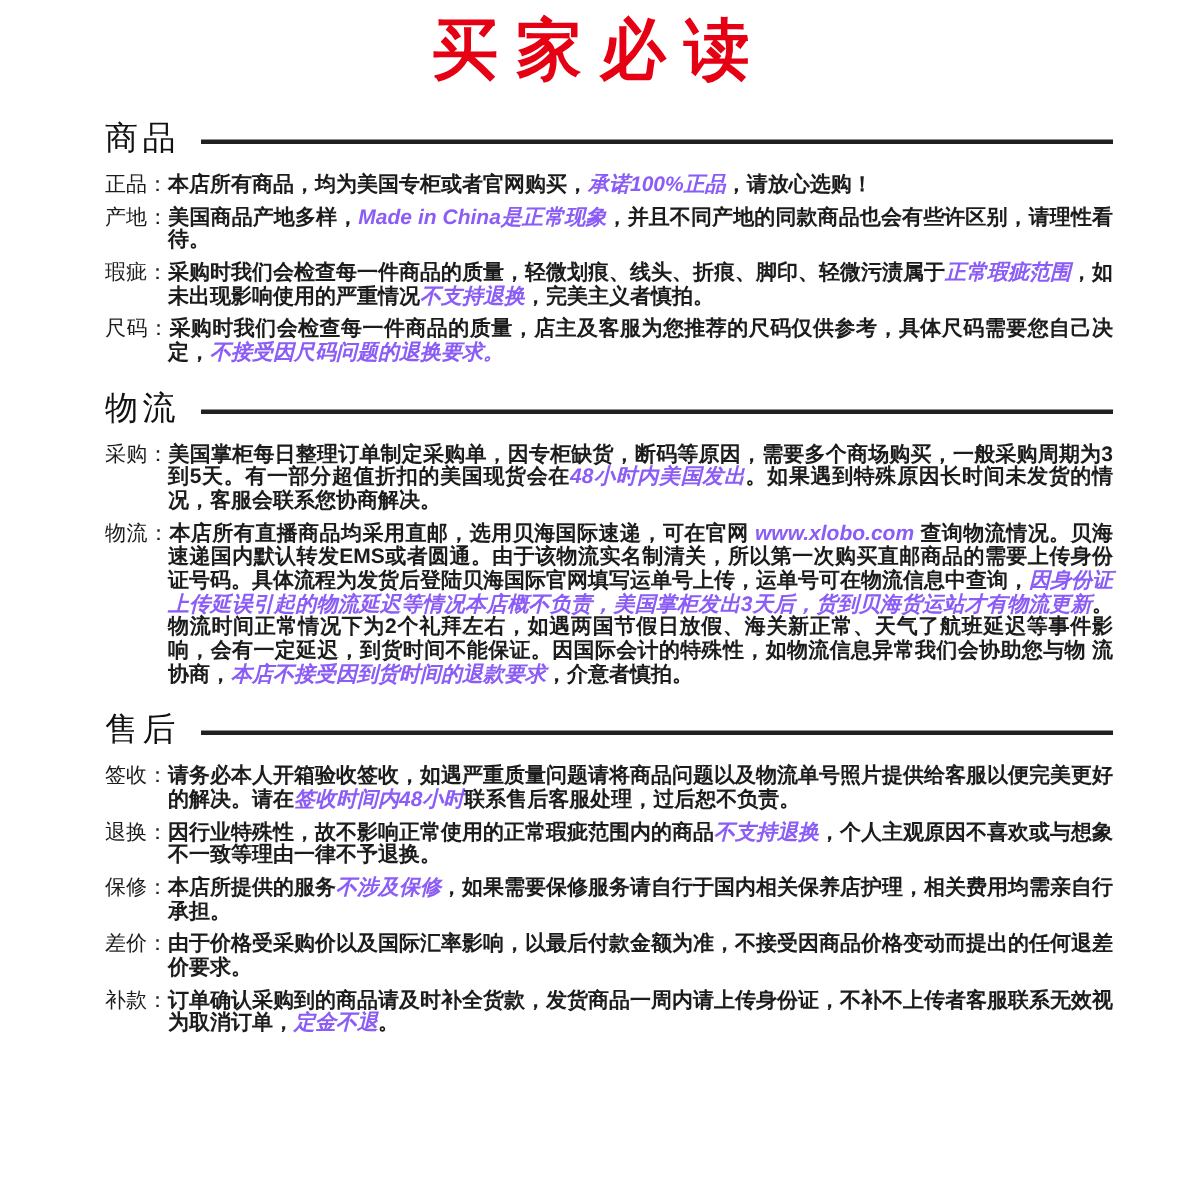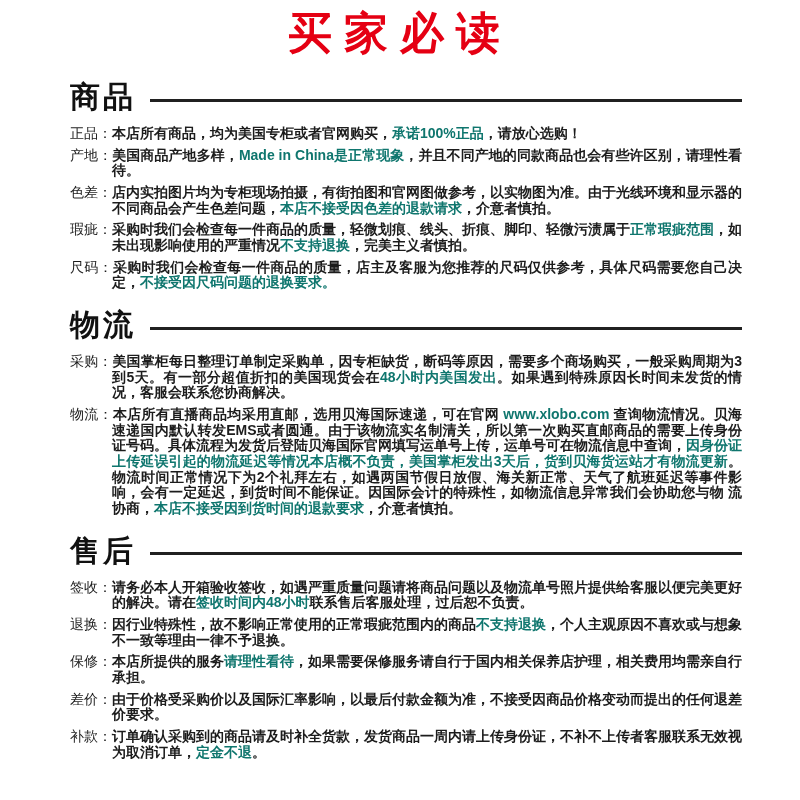--- a/index.html
+++ b/index.html
@@ -8,63 +8,62 @@
     font-family:"Liberation Sans","DejaVu Sans",sans-serif;
     color:#1c1c1c;box-sizing:border-box;
   }
   .title{
     margin:4px 0 6px;text-align:center;
     font-size:44px;font-weight:900;letter-spacing:12px;
     color:#e50013;
   }
   .content{padding:0 58px 0 70px;}
   .sec-head{display:flex;align-items:center;gap:14px;margin:14px 0 8px;}
-  .sec-title{margin:0;font-size:30px;font-weight:700;letter-spacing:3px;color:#111;white-space:nowrap;}
+  .sec-title{margin:0;font-size:22px;font-weight:400;letter-spacing:3px;color:#111;white-space:nowrap;}
   .sec-rule{flex:1;height:3px;background:#202020;margin-top:5px;}
   .item{
     margin:0 0 6px;font-size:14px;line-height:1.12;font-weight:600;
     padding-left:3em;text-indent:-3em;color:#1c1c1c;
     text-align:justify;
   }
   .label{font-weight:400;}
   .plain{}
-  .red{color:#0f766e;font-weight:800;}
+  .red{color:#8b5cf6;font-weight:800;font-style:italic;}
 </style>
 </head>
 <body>
 
 <div class="page">
   <h1 class="title">买家必读</h1>
   <div class="content">
     <div>
         <section>
           <div class="sec-head">
             <h2 class="sec-title">商品</h2>
             <div class="sec-rule"></div>
           </div>
           <p class="item"><span class="label">正品：</span><span class="plain">本店所有商品，均为美国专柜或者官网购买，</span><span class="red">承诺100%正品</span><span class="plain">，请放心选购！</span></p>
           <p class="item"><span class="label">产地：</span><span class="plain">美国商品产地多样，</span><span class="red">Made in China是正常现象</span><span class="plain">，并且不同产地的同款商品也会有些许区别，请理性看待。</span></p>
-          <p class="item"><span class="label">色差：</span><span class="plain">店内实拍图片均为专柜现场拍摄，有街拍图和官网图做参考，以实物图为准。由于光线环境和显示器的不同商品会产生色差问题，</span><span class="red">本店不接受因色差的退款请求</span><span class="plain">，介意者慎拍。</span></p>
           <p class="item"><span class="label">瑕疵：</span><span class="plain">采购时我们会检查每一件商品的质量，轻微划痕、线头、折痕、脚印、轻微污渍属于</span><span class="red">正常瑕疵范围</span><span class="plain">，如未出现影响使用的严重情况</span><span class="red">不支持退换</span><span class="plain">，完美主义者慎拍。</span></p>
           <p class="item"><span class="label">尺码：</span><span class="plain">采购时我们会检查每一件商品的质量，店主及客服为您推荐的尺码仅供参考，具体尺码需要您自己决定，</span><span class="red">不接受因尺码问题的退换要求。</span></p>
         </section>
         <section>
           <div class="sec-head">
             <h2 class="sec-title">物流</h2>
             <div class="sec-rule"></div>
           </div>
           <p class="item"><span class="label">采购：</span><span class="plain">美国掌柜每日整理订单制定采购单，因专柜缺货，断码等原因，需要多个商场购买，一般采购周期为3到5天。有一部分超值折扣的美国现货会在</span><span class="red">48小时内美国发出</span><span class="plain">。如果遇到特殊原因长时间未发货的情况，客服会联系您协商解决。</span></p>
           <p class="item"><span class="label">物流：</span><span class="plain">本店所有直播商品均采用直邮，选用贝海国际速递，可在官网 </span><span class="red">www.xlobo.com</span><span class="plain"> 查询物流情况。贝海速递国内默认转发EMS或者圆通。由于该物流实名制清关，所以第一次购买直邮商品的需要上传身份证号码。具体流程为发货后登陆贝海国际官网填写运单号上传，运单号可在物流信息中查询，</span><span class="red">因身份证上传延误引起的物流延迟等情况本店概不负责，美国掌柜发出3天后，货到贝海货运站才有物流更新</span><span class="plain">。物流时间正常情况下为2个礼拜左右，如遇两国节假日放假、海关新正常、天气了航班延迟等事件影响，会有一定延迟，到货时间不能保证。因国际会计的特殊性，如物流信息异常我们会协助您与物 流协商，</span><span class="red">本店不接受因到货时间的退款要求</span><span class="plain">，介意者慎拍。</span></p>
         </section>
         <section>
           <div class="sec-head">
             <h2 class="sec-title">售后</h2>
             <div class="sec-rule"></div>
           </div>
           <p class="item"><span class="label">签收：</span><span class="plain">请务必本人开箱验收签收，如遇严重质量问题请将商品问题以及物流单号照片提供给客服以便完美更好的解决。请在</span><span class="red">签收时间内48小时</span><span class="plain">联系售后客服处理，过后恕不负责。</span></p>
           <p class="item"><span class="label">退换：</span><span class="plain">因行业特殊性，故不影响正常使用的正常瑕疵范围内的商品</span><span class="red">不支持退换</span><span class="plain">，个人主观原因不喜欢或与想象不一致等理由一律不予退换。</span></p>
-          <p class="item"><span class="label">保修：</span><span class="plain">本店所提供的服务</span><span class="red">请理性看待</span><span class="plain">，如果需要保修服务请自行于国内相关保养店护理，相关费用均需亲自行承担。</span></p>
+          <p class="item"><span class="label">保修：</span><span class="plain">本店所提供的服务</span><span class="red">不涉及保修</span><span class="plain">，如果需要保修服务请自行于国内相关保养店护理，相关费用均需亲自行承担。</span></p>
           <p class="item"><span class="label">差价：</span><span class="plain">由于价格受采购价以及国际汇率影响，以最后付款金额为准，不接受因商品价格变动而提出的任何退差价要求。</span></p>
           <p class="item"><span class="label">补款：</span><span class="plain">订单确认采购到的商品请及时补全货款，发货商品一周内请上传身份证，不补不上传者客服联系无效视为取消订单，</span><span class="red">定金不退</span><span class="plain">。</span></p>
         </section>
       </div>
   </div>
 </div>
 
 </body></html>

